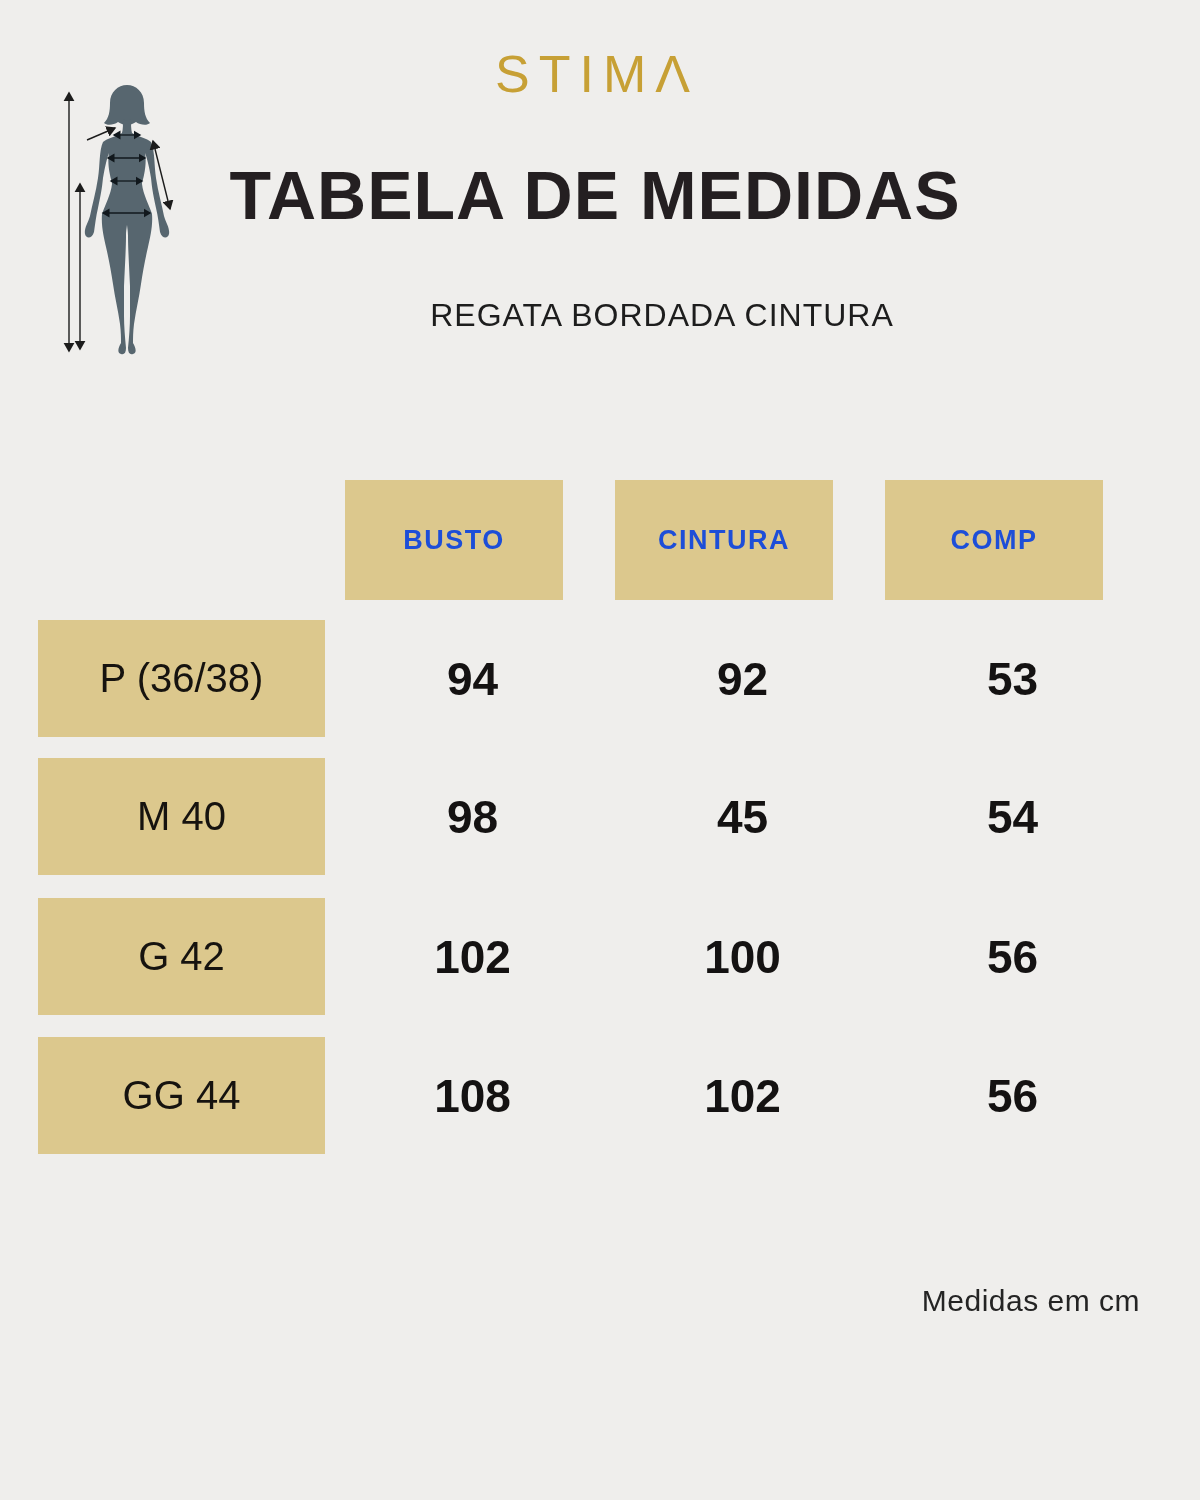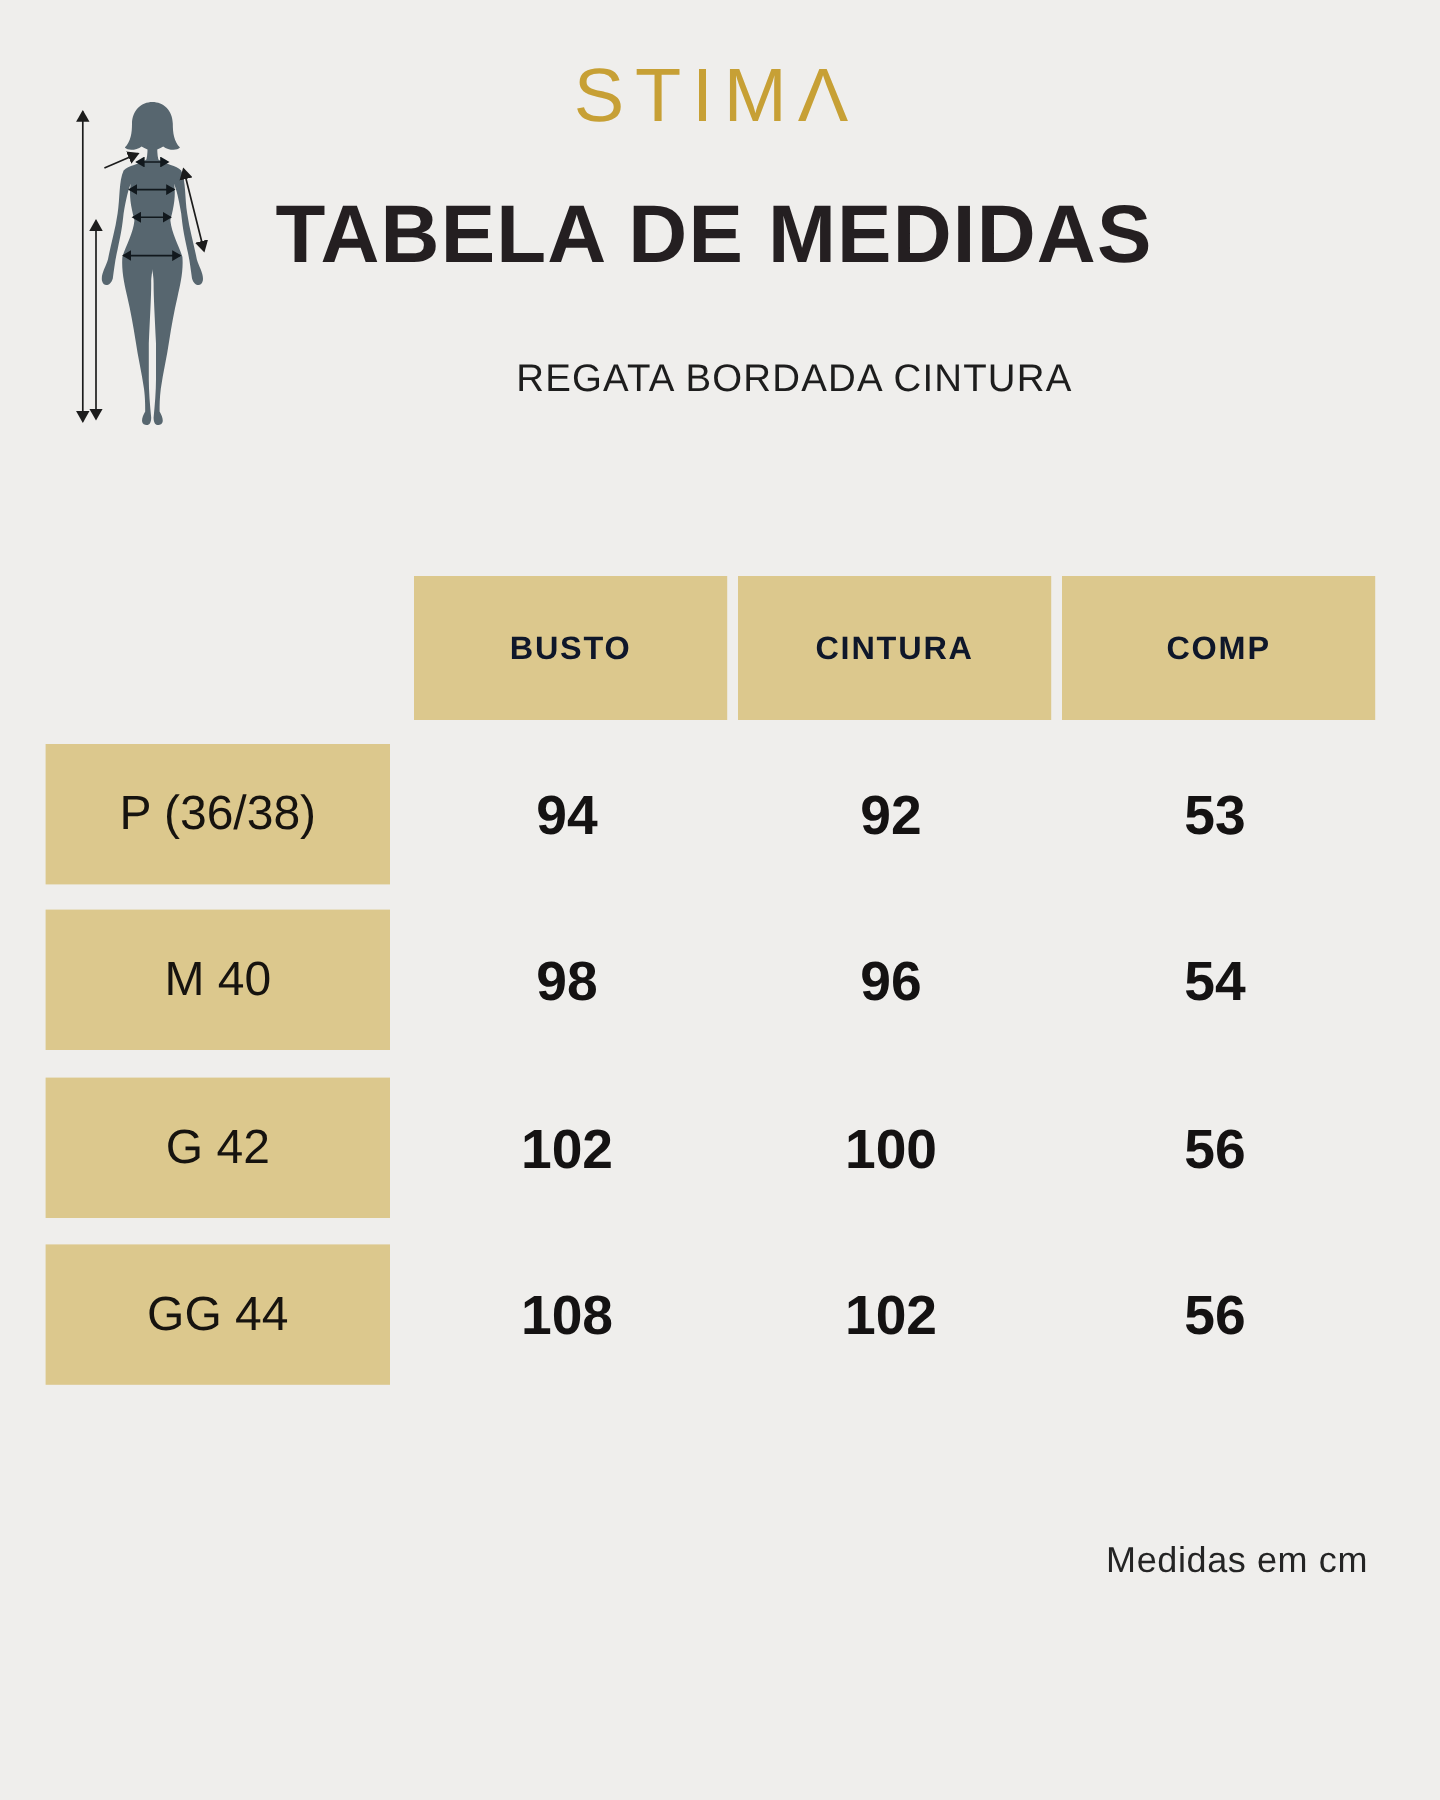--- a/index.html
+++ b/index.html
@@ -8,42 +8,42 @@
     width:1200px; height:1500px;
     background:#efeeec;
     font-family:"Liberation Sans", sans-serif;
     overflow:hidden;
     color:#1d1a1b;
   }
   .abs { position:absolute; }
 
   .logo {
     top:44px; left:597px; transform:translateX(-50%);
-    font-size:63px; font-weight:500; letter-spacing:9px;
+    font-size:52px; font-weight:500; letter-spacing:9px;
     color:#c7a035; white-space:nowrap;
   }
   .title {
     margin:0;
     top:156px; left:595px; transform:translateX(-50%);
     font-size:68px; font-weight:800; letter-spacing:1px;
     color:#241f21; white-space:nowrap;
   }
   .product {
     top:297px; left:662px; transform:translateX(-50%);
     font-size:32px; font-weight:400; letter-spacing:1px;
     color:#1d1d1d; white-space:nowrap;
   }
 
   .hdr-box {
     position:absolute;
-    top:480px; width:261px; height:120px;
+    top:480px; width:218px; height:120px;
     background:#dcc88d;
     display:flex; align-items:center; justify-content:center;
     font-size:27px; font-weight:700; letter-spacing:1.5px;
-    color:#0f172a;
+    color:#1d4ed8;
   }
   .size-box {
     position:absolute;
     left:38px; width:287px; height:117px;
     background:#dcc88d;
     display:flex; align-items:center; justify-content:center;
     font-size:40px; font-weight:400;
     color:#16130f;
   }
   .val {
@@ -100,21 +100,21 @@
   <div class="hdr-box" style="left:615px">CINTURA</div>
   <div class="hdr-box" style="left:885px">COMP</div>
 
   <div class="size-box" style="top:620px">P (36/38)</div>
   <div class="val" style="left:345px;top:620px">94</div>
   <div class="val" style="left:615px;top:620px">92</div>
   <div class="val" style="left:885px;top:620px">53</div>
 
   <div class="size-box" style="top:758px">M 40</div>
   <div class="val" style="left:345px;top:758px">98</div>
-  <div class="val" style="left:615px;top:758px">96</div>
+  <div class="val" style="left:615px;top:758px">45</div>
   <div class="val" style="left:885px;top:758px">54</div>
 
   <div class="size-box" style="top:898px">G 42</div>
   <div class="val" style="left:345px;top:898px">102</div>
   <div class="val" style="left:615px;top:898px">100</div>
   <div class="val" style="left:885px;top:898px">56</div>
 
   <div class="size-box" style="top:1037px">GG 44</div>
   <div class="val" style="left:345px;top:1037px">108</div>
   <div class="val" style="left:615px;top:1037px">102</div>

